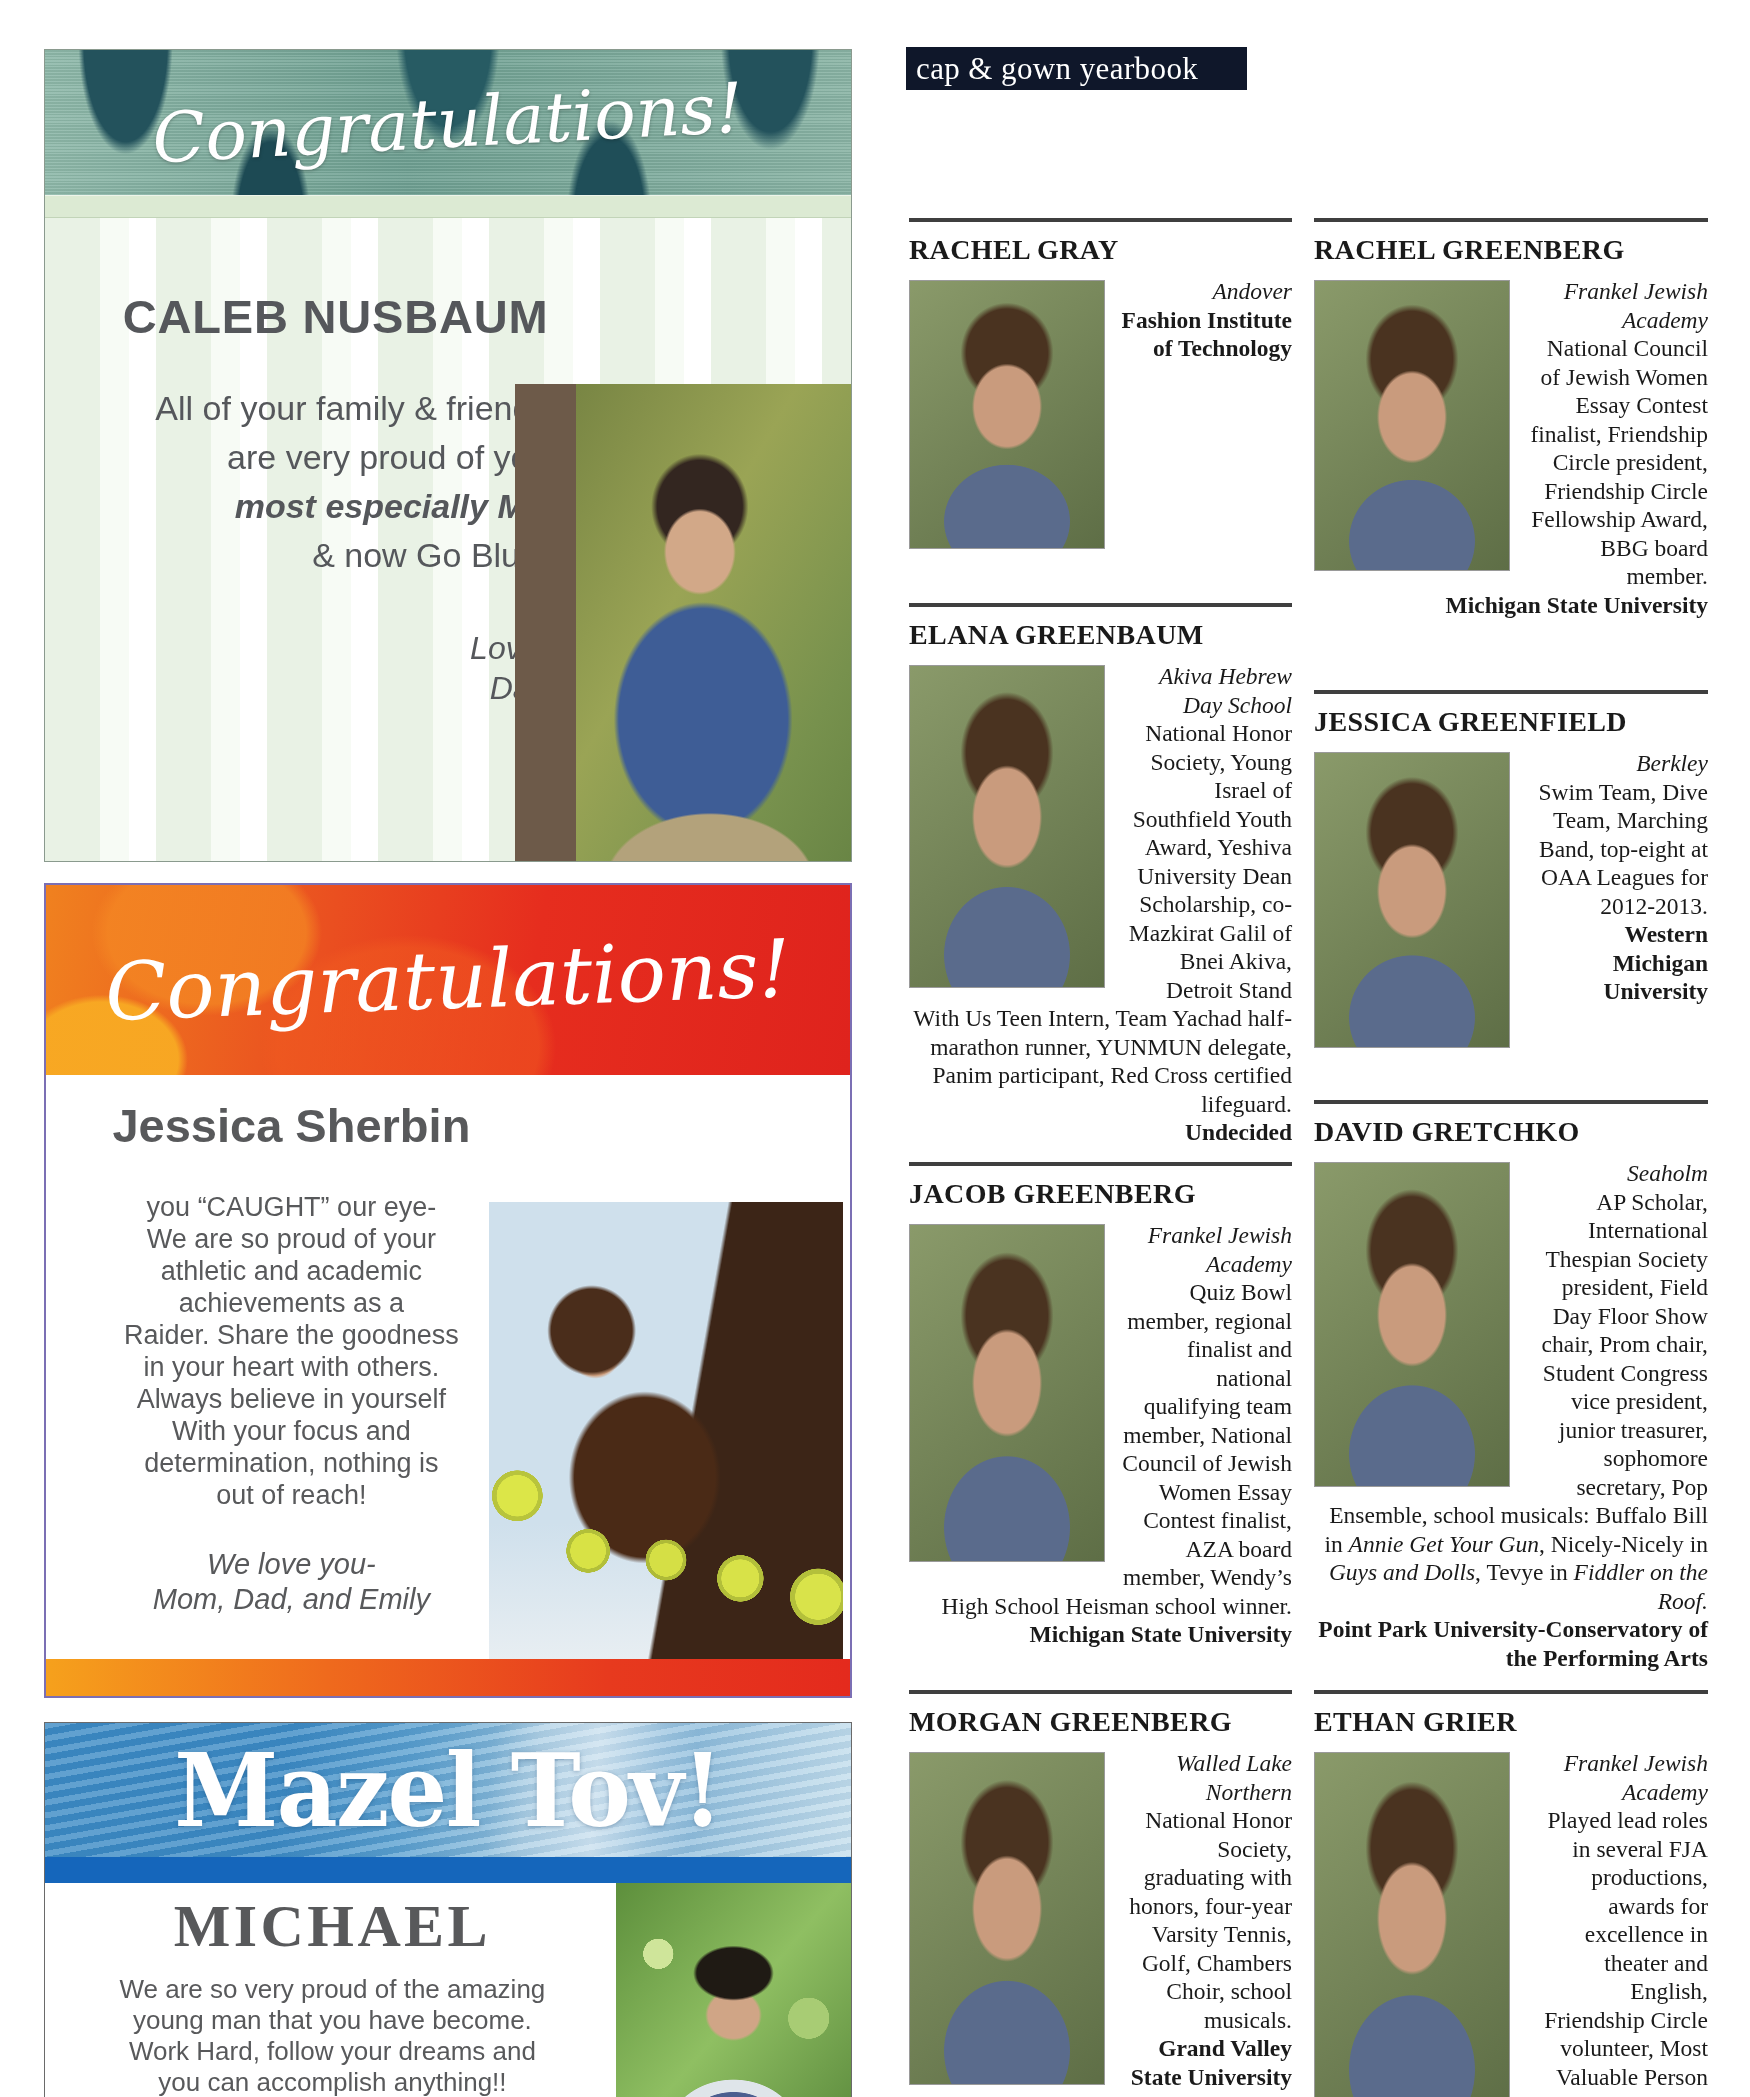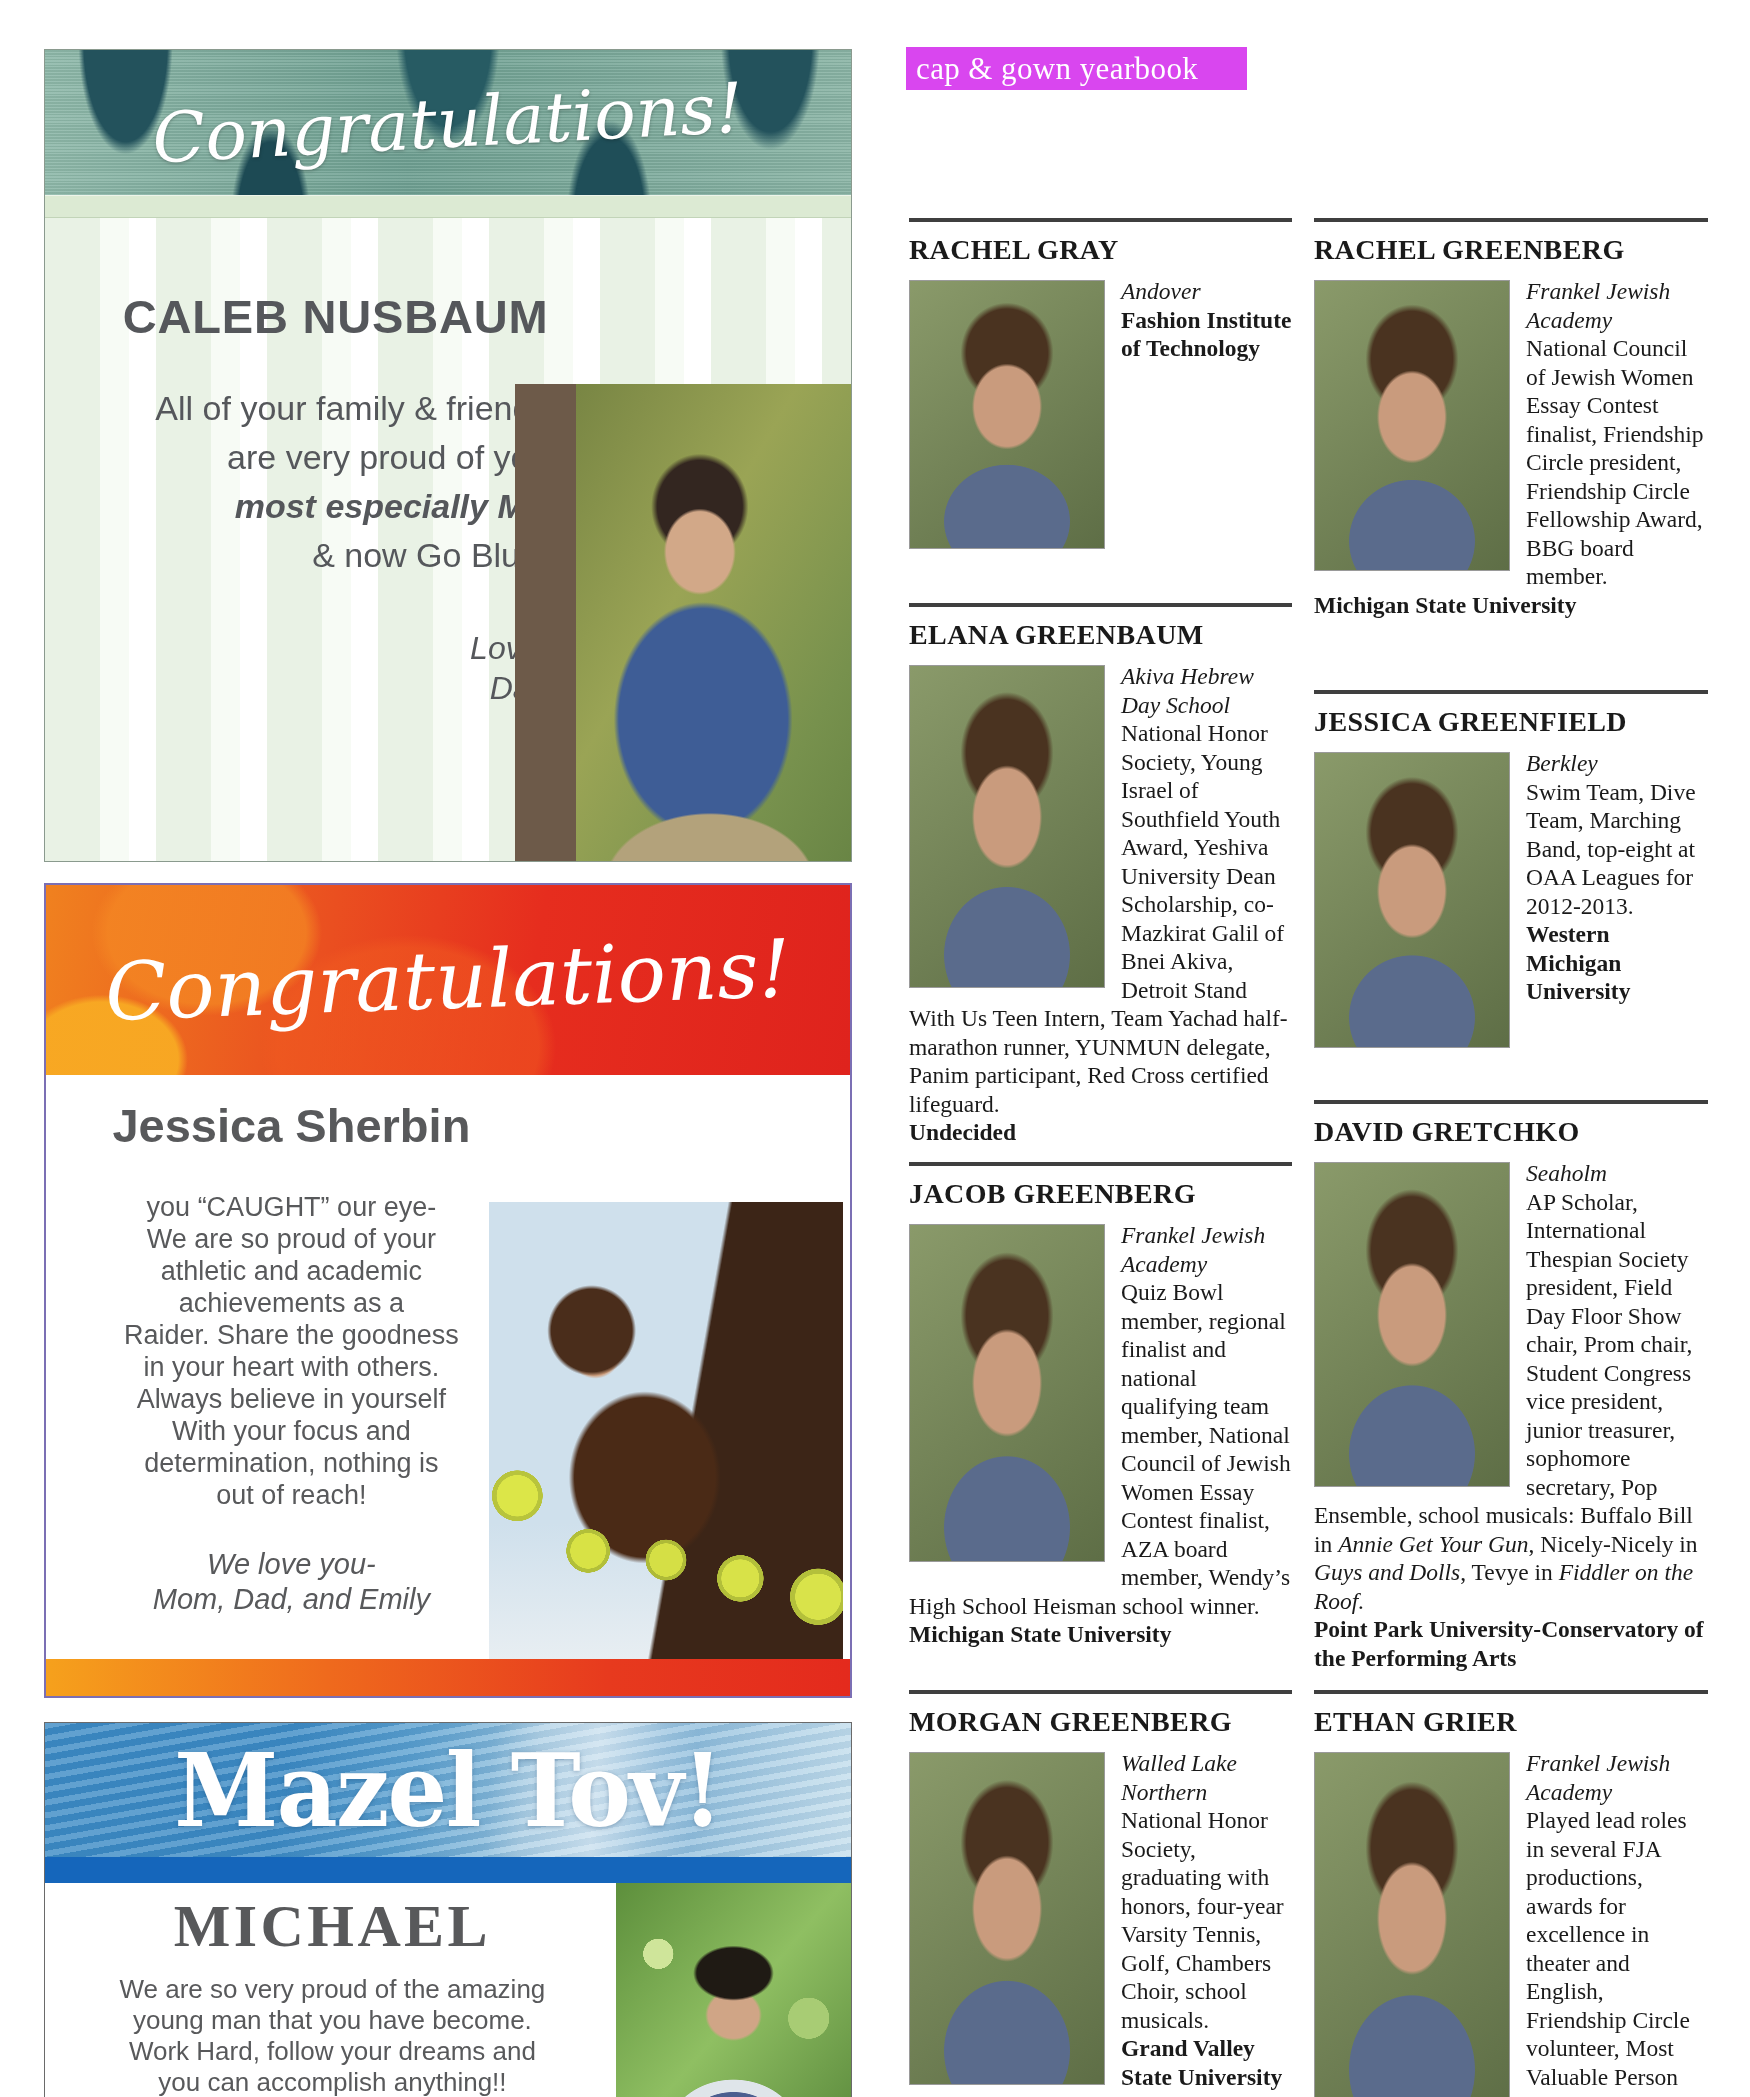--- a/index.html
+++ b/index.html
@@ -1,35 +1,35 @@
 <!DOCTYPE html>
 <html style="font-size:6.7px"><head>
 <meta charset="utf-8">
 <style>
   html,body{margin:0;padding:0;background:#e8e8e8;}
   #page{position:relative;width:1751px;height:2293px;background:#ffffff;overflow:hidden;
         font-family:"Liberation Serif", serif;color:#1a1a1a;}
 
   
   .cg-header{position:absolute;left:906px;top:47px;width:341px;height:43px;
-             background:#d946ef;display:flex;align-items:center;padding-left:10px;box-sizing:border-box;}
+             background:#0f172a;display:flex;align-items:center;padding-left:10px;box-sizing:border-box;}
   .cg-header span{color:#ffffff;font-size:31px;font-family:"Liberation Serif",serif;letter-spacing:0.4px;}
 
   
   .ecol{position:absolute;top:218px;}
   #col1{left:909px;width:383px;}
   #col2{left:1314px;width:394px;}
   .entry{position:absolute;left:0;right:0;}
   .e-gray{top:0;} .e-greenbaum{top:385px;} .e-jacob{top:944px;} .e-morgan{top:1472px;}
   .e-rgreenberg{top:0;} .e-greenfield{top:472px;} .e-gretchko{top:882px;} .e-grier{top:1472px;}
 
   .rule{height:3.8px;background:#3f3f3f;}
   .ename{margin:12.6px 0 11px 0;font-size:28px;font-weight:bold;letter-spacing:0.4px;
          font-family:"Liberation Serif",serif;}
-  .ebody{font-size:23.5px;line-height:28.5px;}
+  .ebody{font-size:23.5px;line-height:28.5px;text-align:right;}
   .ebody .photo{float:left;width:194px;margin:2.5px 16px 8.4px 0;border:0.4px solid #9a9a9a;
         --skin:#c99b7d;--hair:#4a3320;--shirt:#5a6b8c;--bgA:#8a9a6a;--bgB:#5e6e46;
         background:
           radial-gradient(46% 30% at 50% 90%, var(--shirt) 0 70%, transparent 71%),
           radial-gradient(27% 24% at 50% 47%, var(--skin) 0 62%, transparent 67%),
           radial-gradient(38% 30% at 50% 27%, var(--hair) 0 55%, transparent 63%),
           linear-gradient(140deg, var(--bgA), var(--bgB));}
   .school{display:block;font-style:italic;}
   .acts{display:inline;}
   .acts em{}

